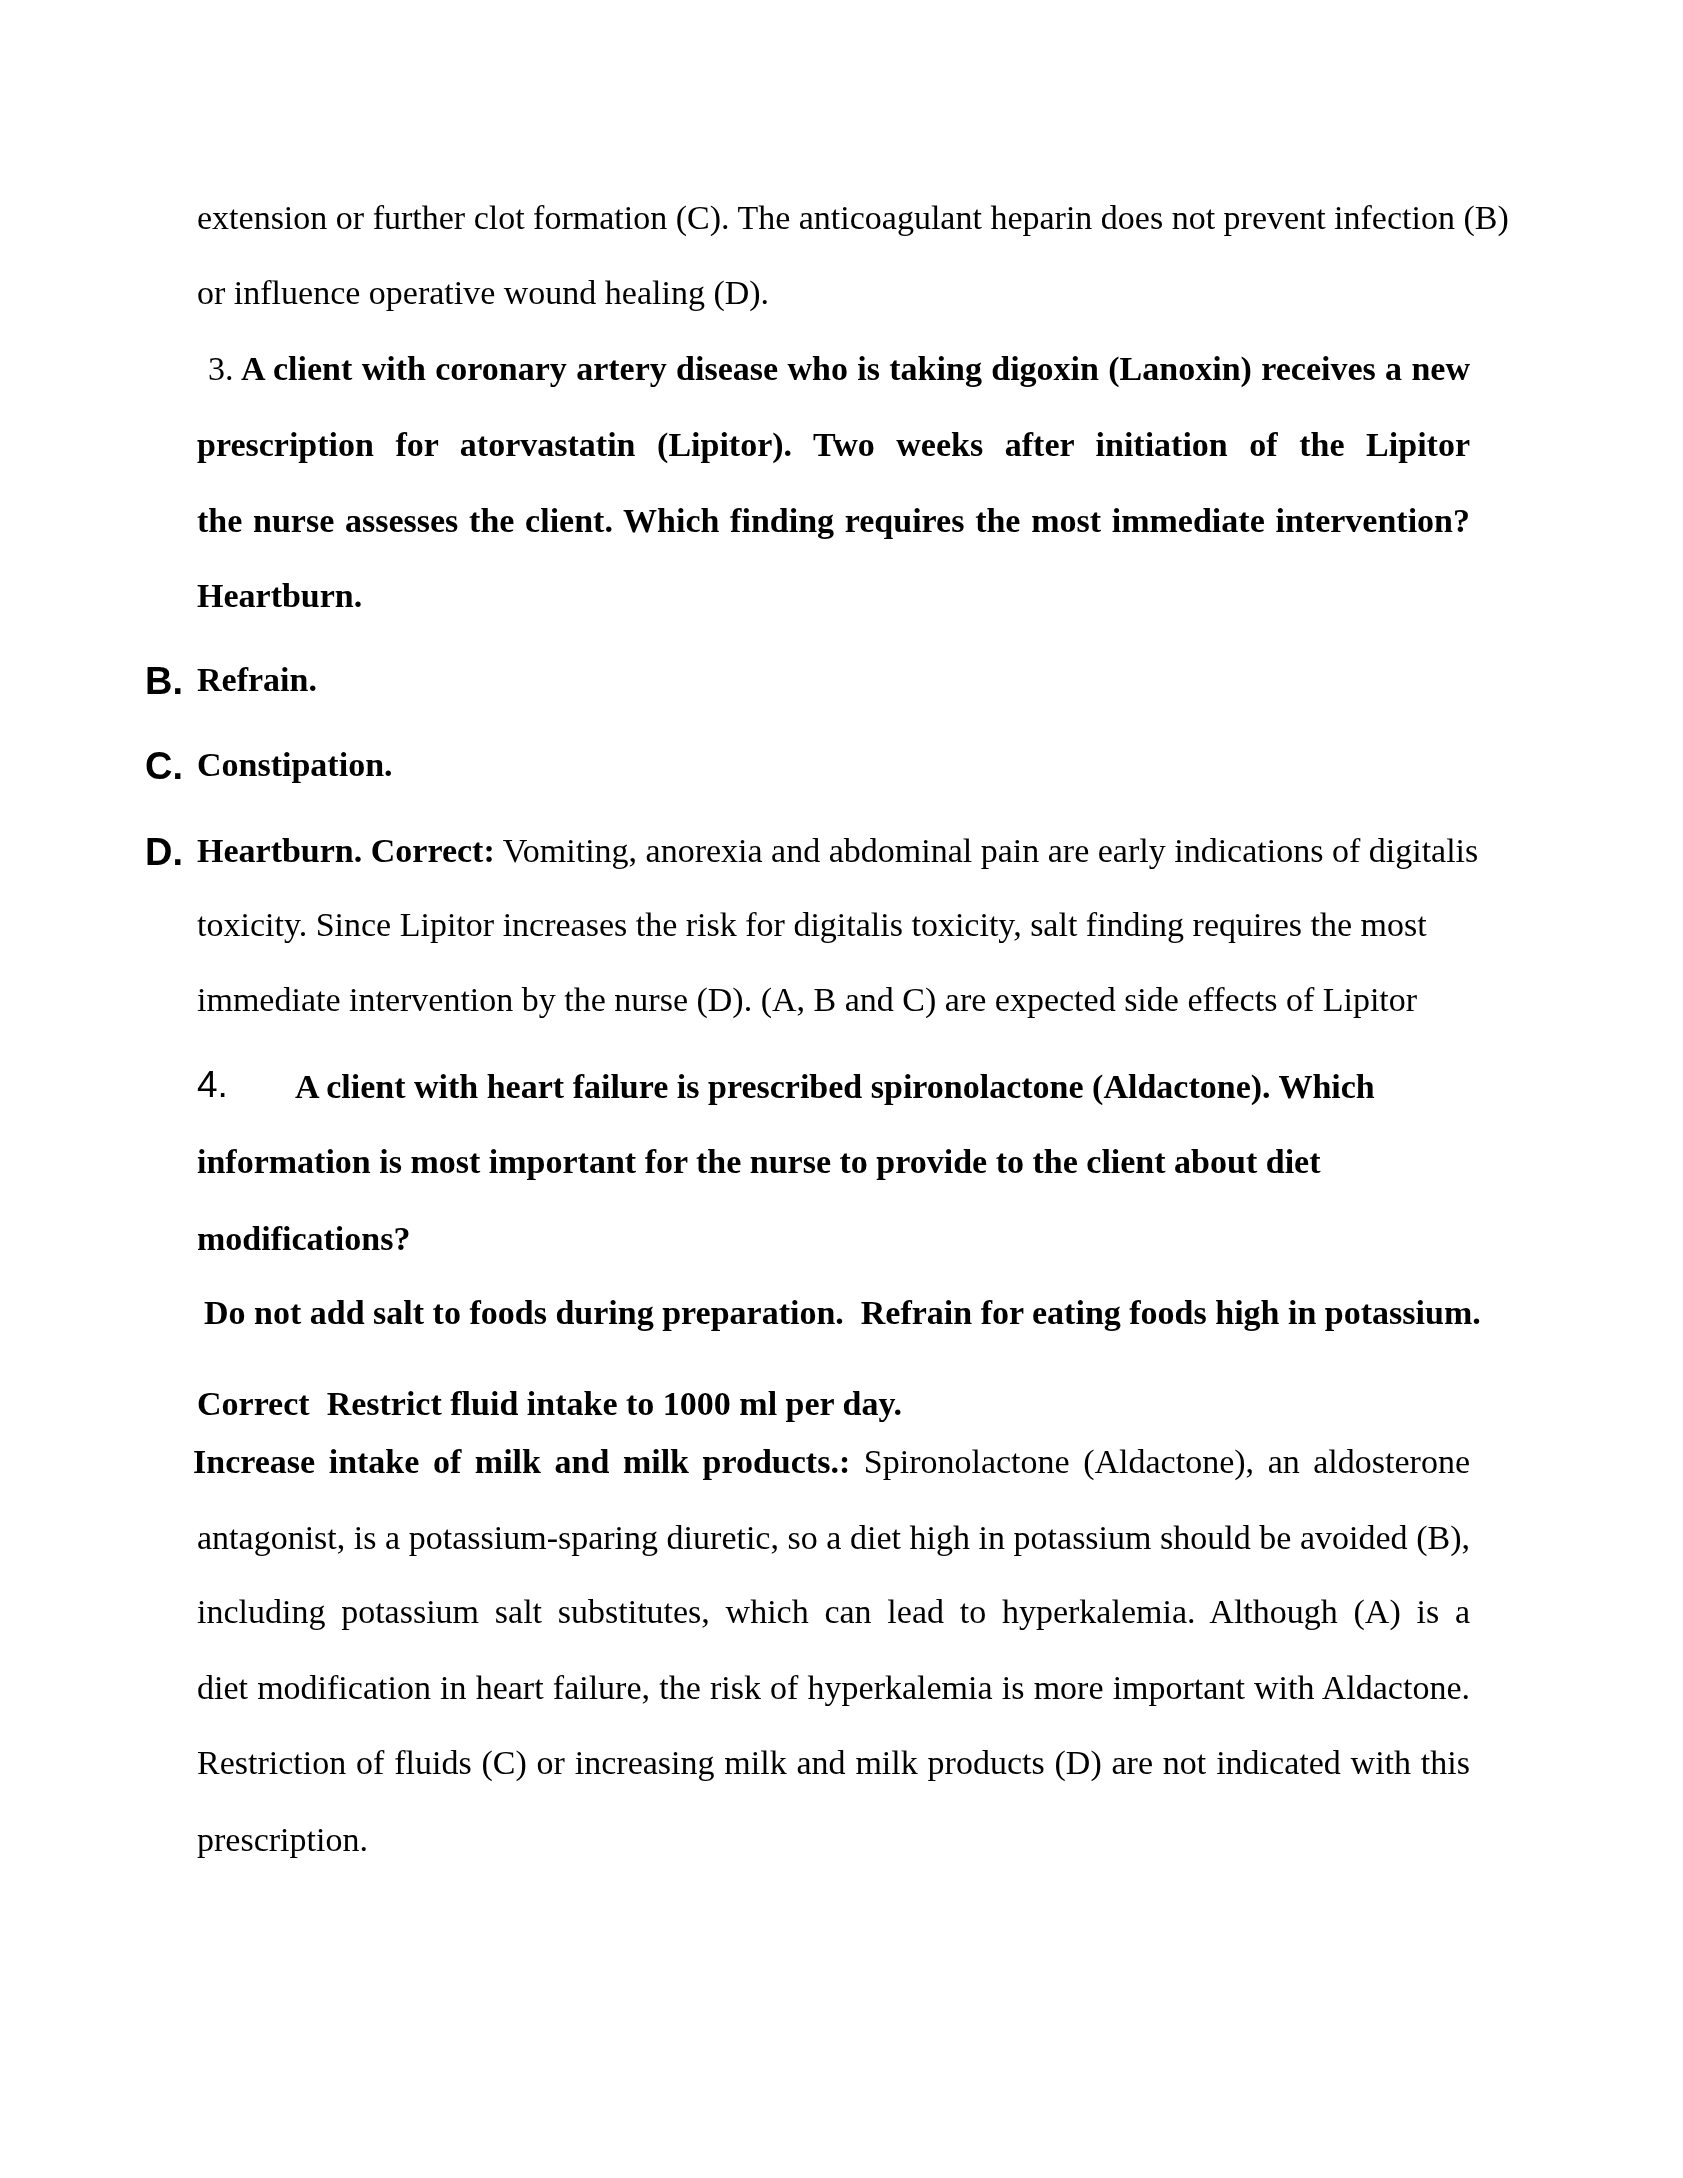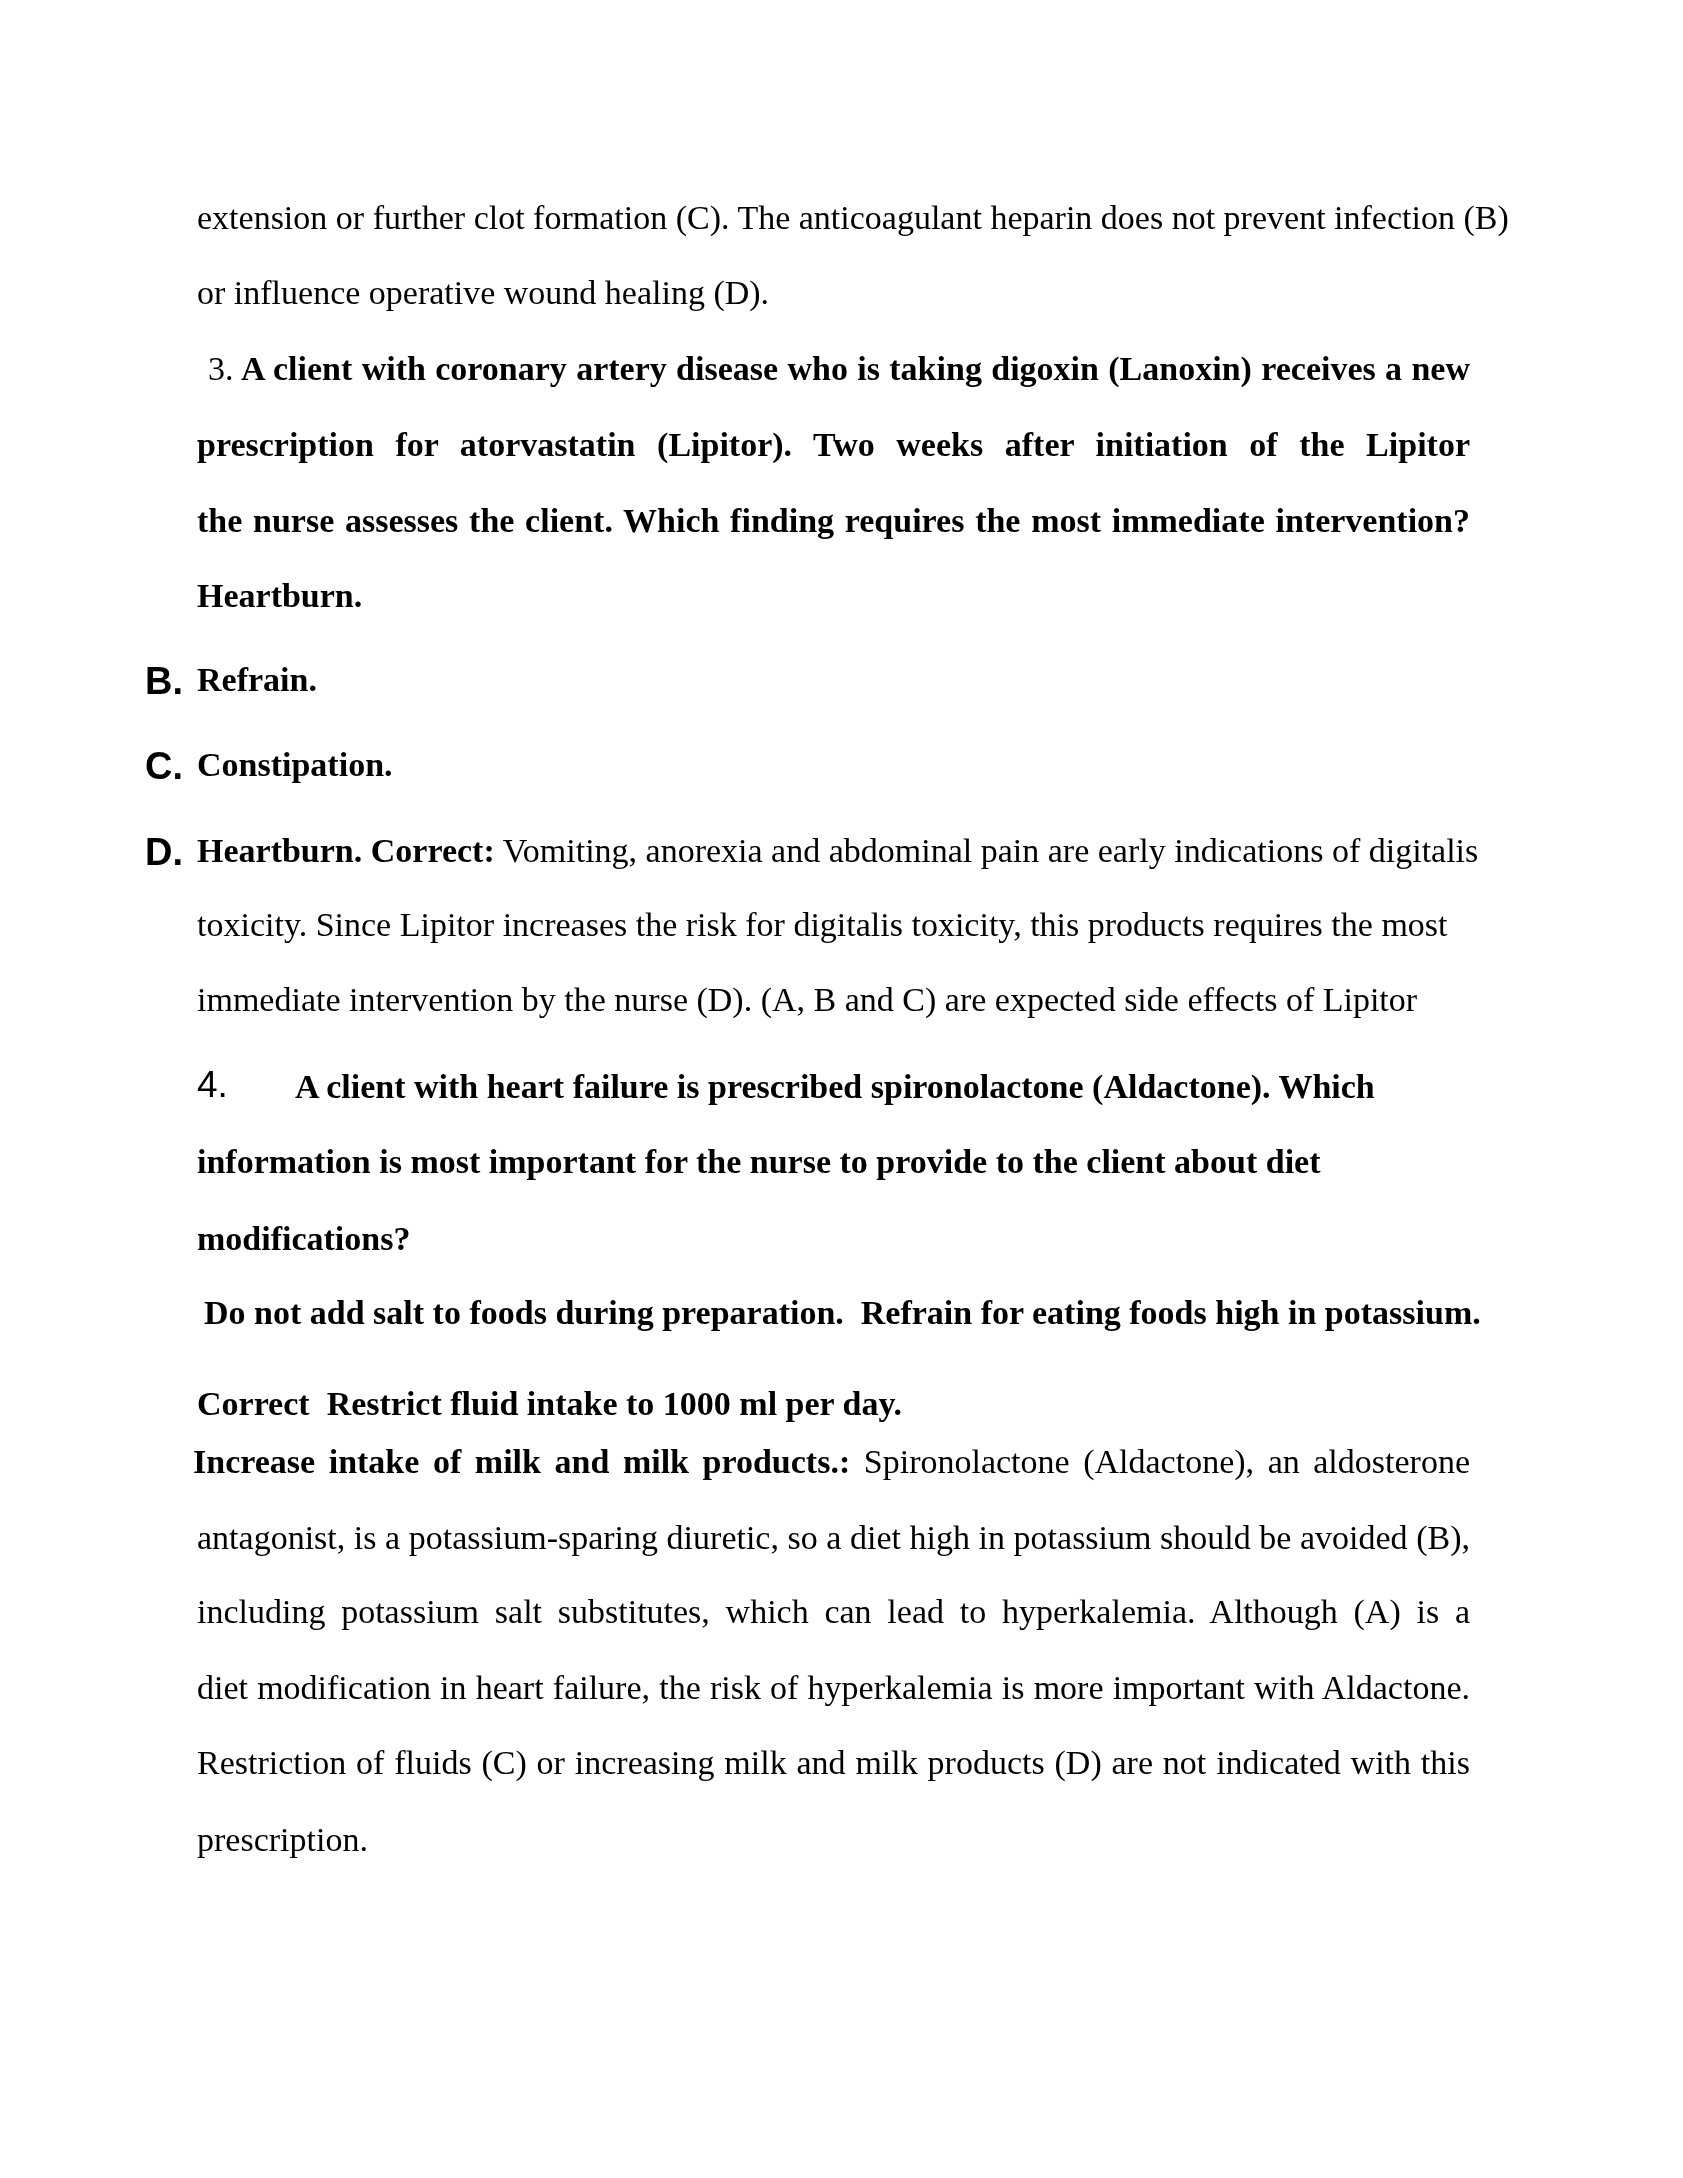--- a/index.html
+++ b/index.html
@@ -30,21 +30,21 @@
 
 <div class="marker" style="top:746px">C.</div>
 <div class="line b" style="top:745px">Constipation.</div>
 
 <div class="marker" style="top:832px">D.</div>
 <div class="line" style="top:831px">
   <span class="b">Heartburn.</span>
   <span class="b">Correct:</span>
   <span>Vomiting, anorexia and abdominal pain are early indications of digitalis</span>
 </div>
-<div class="line" style="top:905px">toxicity. Since Lipitor increases the risk for digitalis toxicity, this products requires the most</div>
+<div class="line" style="top:905px">toxicity. Since Lipitor increases the risk for digitalis toxicity, salt finding requires the most</div>
 <div class="line" style="top:980px">immediate intervention by the nurse (D). (A, B and C) are expected side effects of Lipitor</div>
 
 <div class="num4" style="top:1065px">4.</div>
 <div class="line b" style="top:1067px; left:295px;">A client with heart failure is prescribed spironolactone (Aldactone). Which</div>
 <div class="line b" style="top:1142px">information is most important for the nurse to provide to the client about diet</div>
 <div class="line b" style="top:1219px">modifications?</div>
 
 <div class="line b" style="top:1293px; left:204px; white-space:pre;">Do not add salt to foods during preparation.  Refrain for eating foods high in potassium.</div>
 <div class="line b" style="top:1368px; white-space:pre;margin-top:16px;">Correct  Restrict fluid intake to 1000 ml per day.</div>
 

